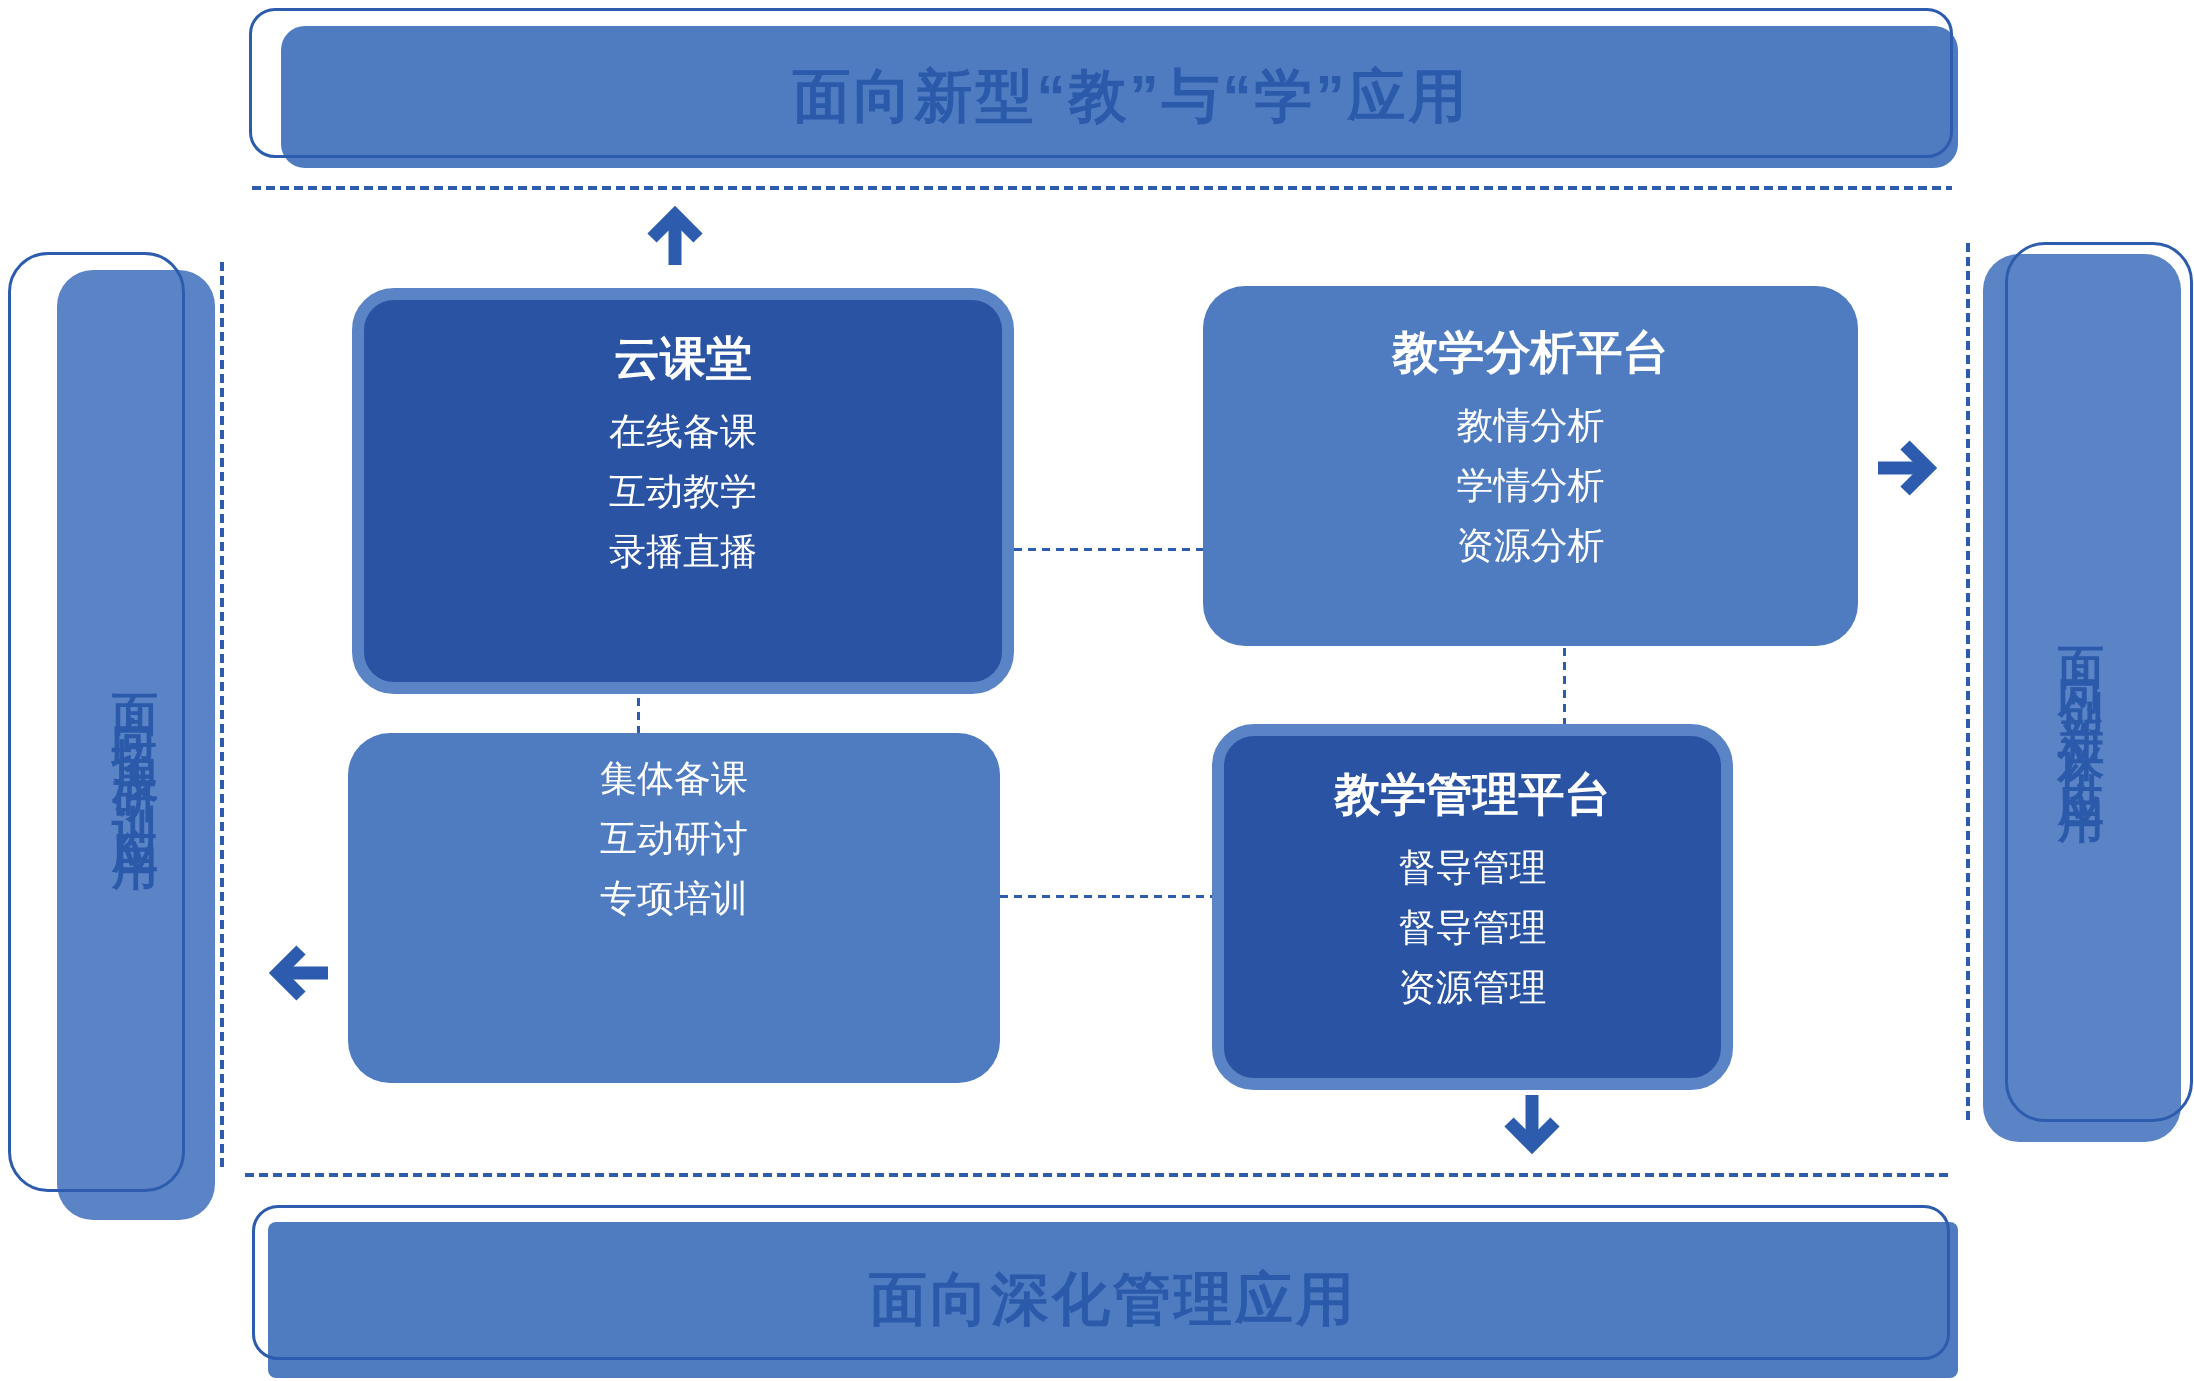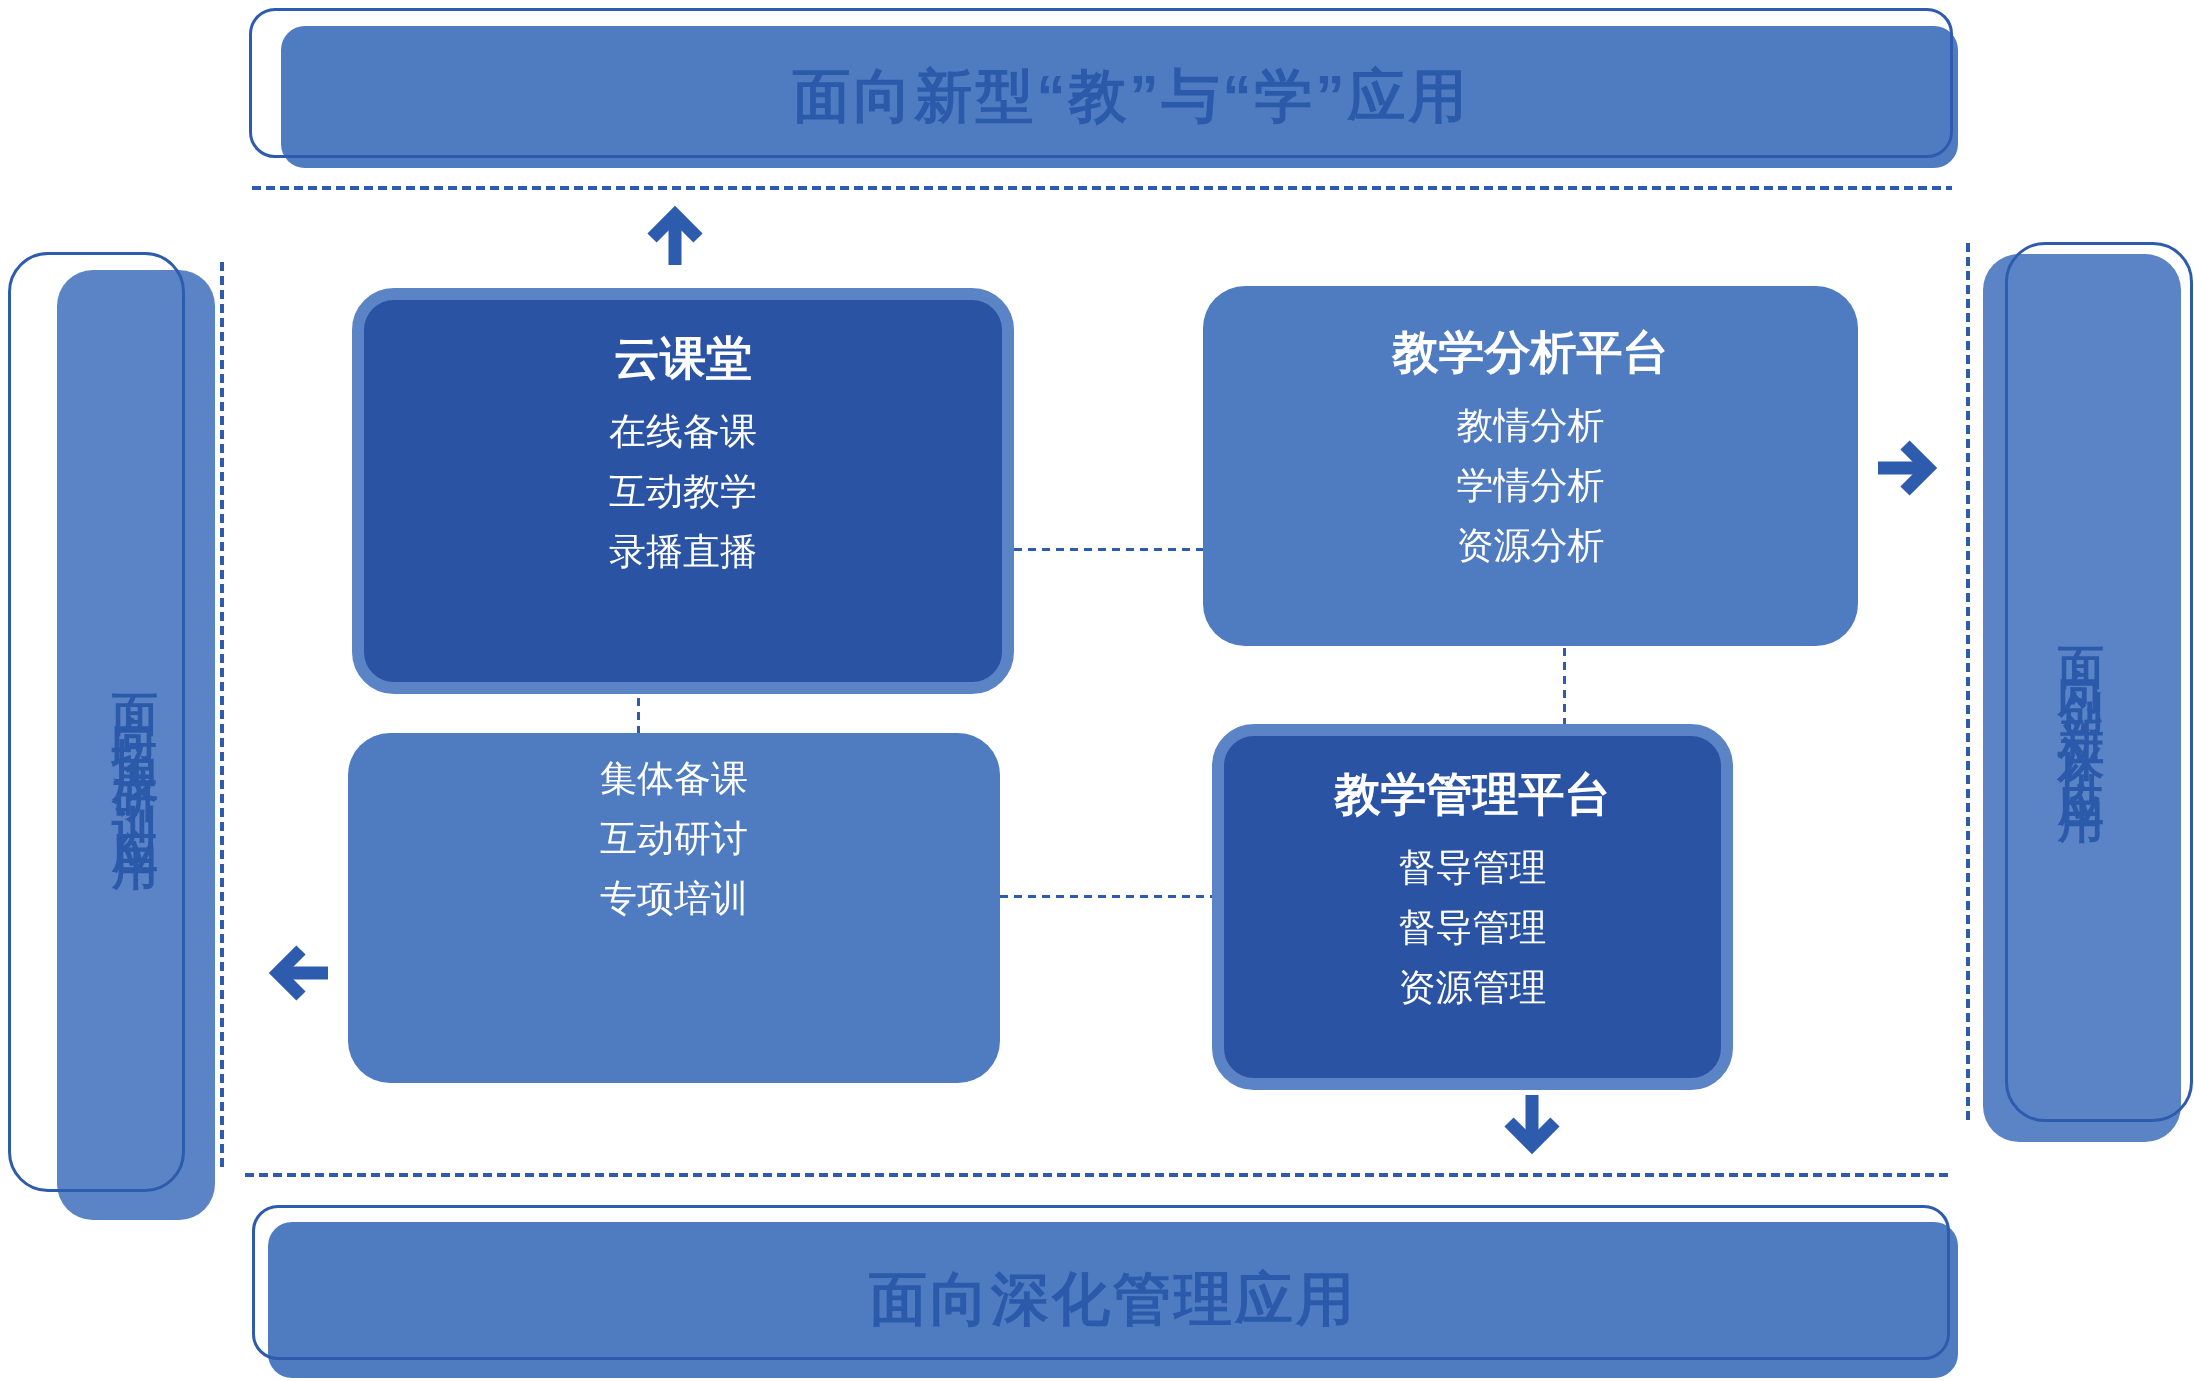--- a/index.html
+++ b/index.html
@@ -17,21 +17,21 @@
   
   .outline{position:absolute;border:3px solid var(--stroke);background:transparent;z-index:3;pointer-events:none;}
   .fillrect{position:absolute;z-index:2;display:flex;align-items:center;justify-content:center;}
   .banner-h-text{font-size:58px;font-weight:700;color:var(--textblue);letter-spacing:3px;white-space:nowrap;}
   .banner-v-text{font-size:46px;font-weight:700;color:var(--textblue);writing-mode:vertical-rl;text-orientation:upright;letter-spacing:22px;white-space:nowrap;}
 
   .top-outline{left:249px;top:8px;width:1704px;height:150px;border-radius:26px;}
   .top-fill{left:281px;top:26px;width:1677px;height:142px;border-radius:24px;background:var(--medium);padding-left:23px;}
 
   .bottom-outline{left:252px;top:1205px;width:1698px;height:155px;border-radius:26px;}
-  .bottom-fill{left:268px;top:1222px;width:1690px;height:156px;border-radius:24px;background:var(--medium);}
+  .bottom-fill{left:268px;top:1222px;width:1690px;height:156px;border-radius:8px;background:var(--medium);}
 
   .left-outline{left:8px;top:252px;width:177px;height:940px;border-radius:40px;}
   .left-fill{left:57px;top:270px;width:158px;height:950px;border-radius:36px;background:var(--light);}
 
   .right-outline{left:2005px;top:242px;width:188px;height:880px;border-radius:40px;}
   .right-fill{left:1983px;top:254px;width:198px;height:888px;border-radius:36px;background:var(--light);}
 
   
   .dash-h{position:absolute;height:4px;background:repeating-linear-gradient(to right,var(--stroke) 0 9px,transparent 9px 14px);z-index:1;}
   .dash-v{position:absolute;width:4px;background:repeating-linear-gradient(to bottom,var(--stroke) 0 9px,transparent 9px 14px);z-index:1;}

